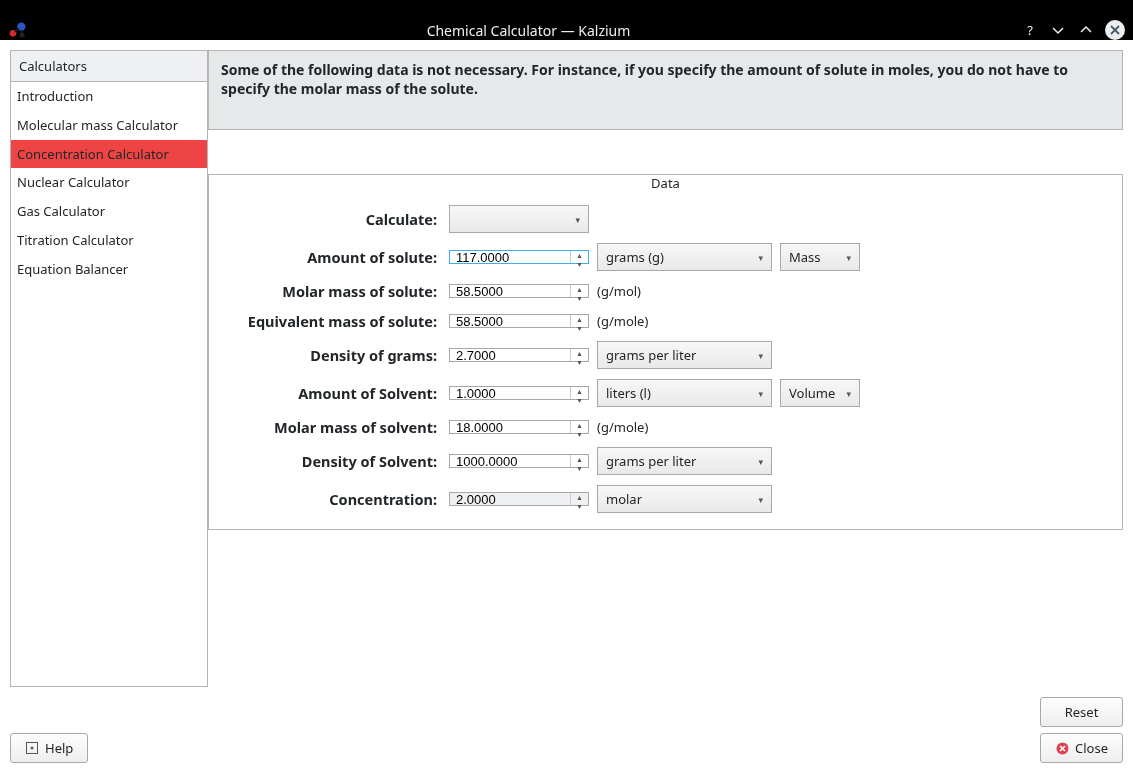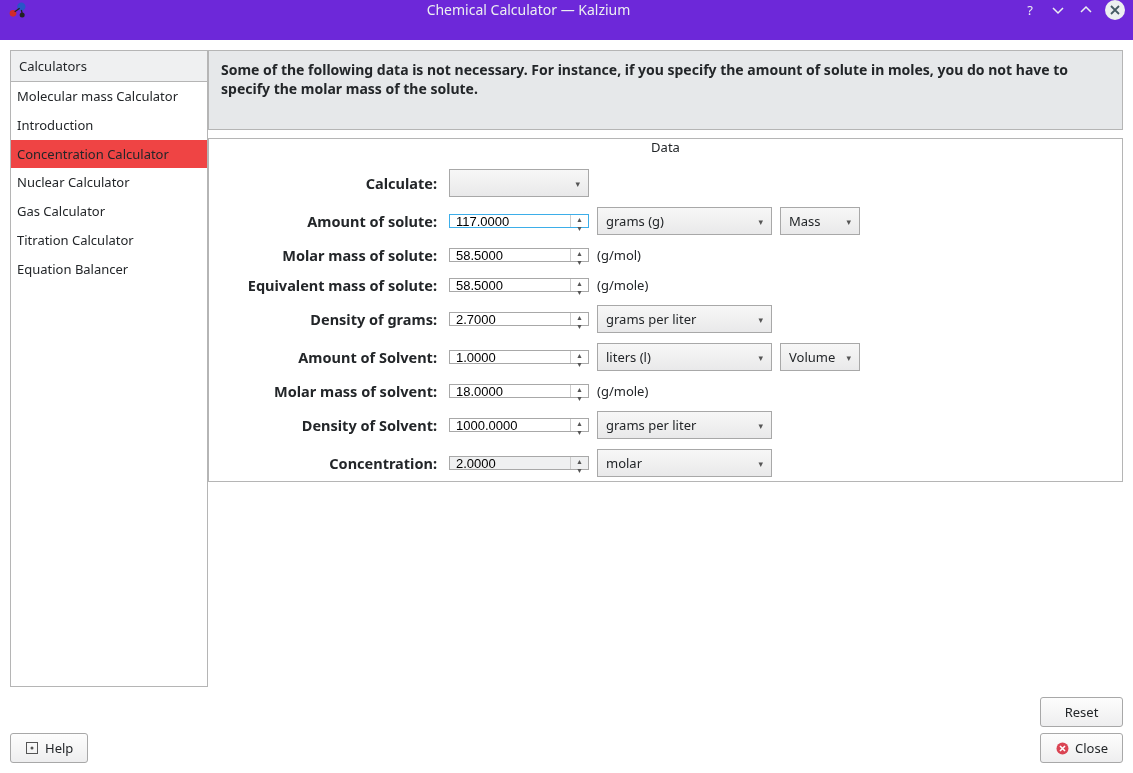--- a/index.html
+++ b/index.html
@@ -7,24 +7,24 @@
   font-family: "Noto Sans", "Segoe UI", sans-serif;
   font-size: 13px;
   background: #ffffff;
   color: #232629;
   width: 1133px;
   height: 773px;
   overflow: hidden;
 }
 .titlebar {
   height: 40px;
-  background: #6d28d9;
+  background: #000000;
   color: #fff;
   display: flex;
-  align-items: flex-start;
+  align-items: flex-end;
   padding: 0 8px;
 }
 .titlebar .app-icon {
   width: 20px; height: 20px; margin-right: 8px;
   display: flex; align-items: center; justify-content: center;
 }
 .titlebar .title {
   flex: 1;
   text-align: center;
   font-size: 14px;
@@ -92,21 +92,22 @@
   background: #e6e8ea;
   padding: 10px 12px;
   font-weight: bold;
   font-size: 14px;
   line-height: 1.35;
   min-height: 80px;
 }
 .data-box {
   border: 1px solid #b5b5b5;
   position: relative;
-  padding: 20px 12px 4px 12px;
+  padding: 20px 12px 16px 12px;
+  margin-top: 36px;
 }
 .data-legend {
   position: absolute;
   top: -1px; left: 0; right:0;
   text-align: center;
   font-size: 13px;
   line-height: 1.1;
   transform: translateY(2px);
 }
 .form-grid {
@@ -216,22 +217,22 @@
         </svg>
     </div>
   </div>
 </div>
 
 <div class="window-body">
   <div class="content-row">
     <div class="sidebar">
       <div class="sidebar-header">Calculators</div>
       <div class="sidebar-list">
+        <div class="sidebar-item">Introduction</div>
         <div class="sidebar-item">Molecular mass Calculator</div>
-        <div class="sidebar-item">Introduction</div>
         <div class="sidebar-item selected">Concentration Calculator</div>
         <div class="sidebar-item">Nuclear Calculator</div>
         <div class="sidebar-item">Gas Calculator</div>
         <div class="sidebar-item">Titration Calculator</div>
         <div class="sidebar-item">Equation Balancer</div>
       </div>
     </div>
 
     <div class="right-pane">
       <div class="info-banner">Some of the following data is not necessary. For instance, if you specify the amount of solute in moles, you do not have to specify the molar mass of the solute.</div>

